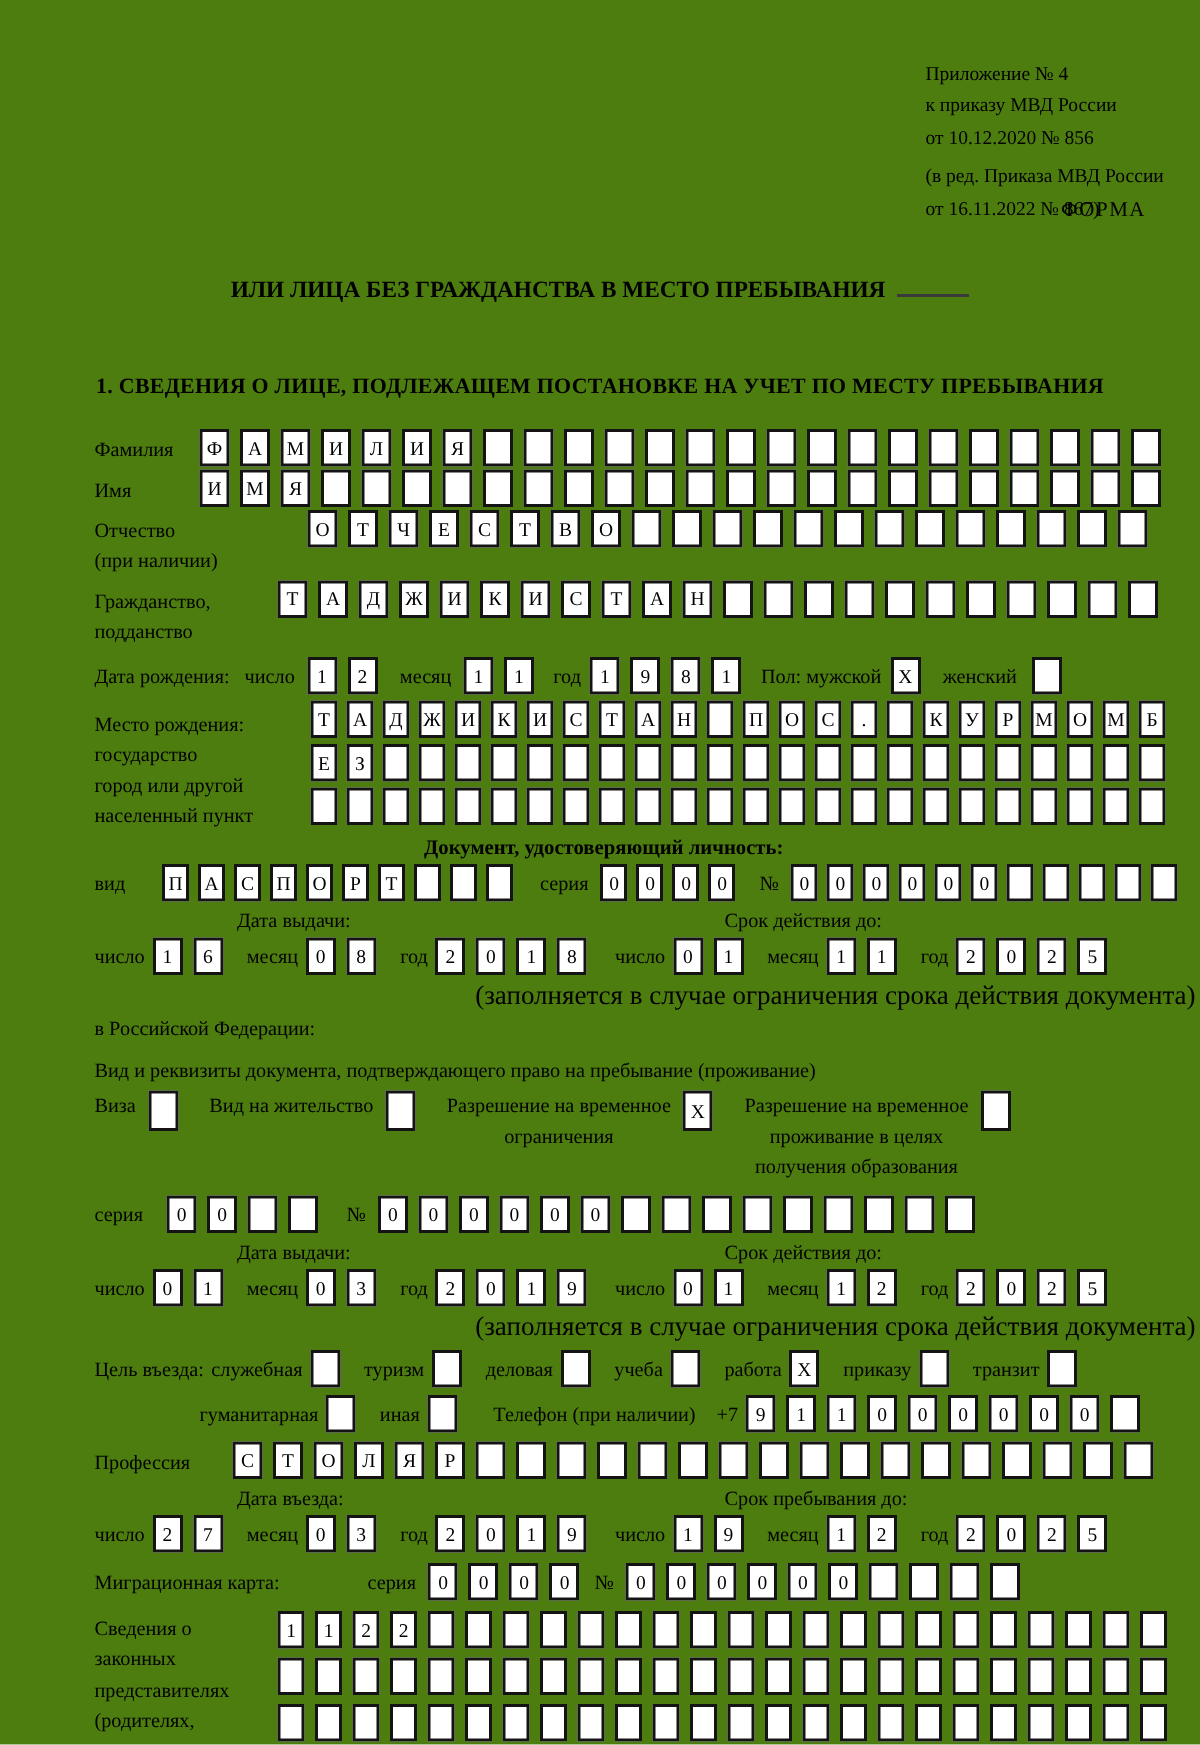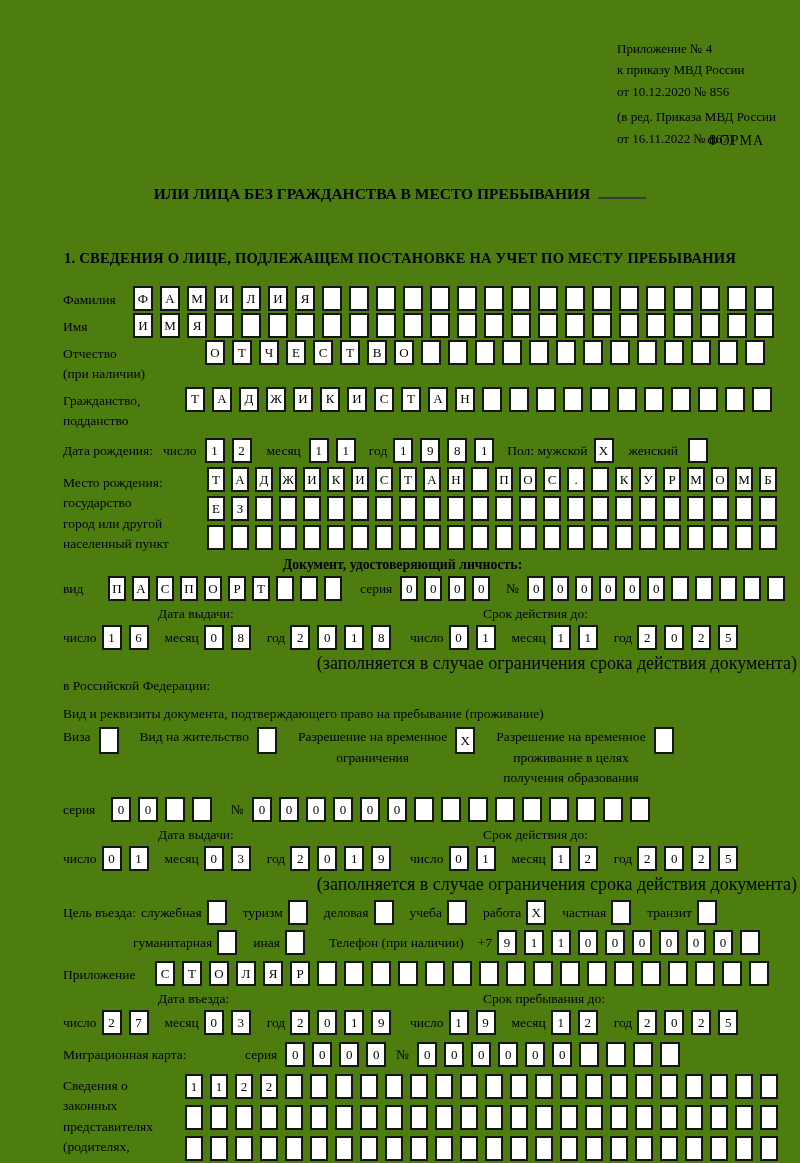--- a/index.html
+++ b/index.html
@@ -524,21 +524,21 @@
           <div class="cell"></div>
         </div>
       <span class="t">учеба</span>
       <div class="cells">
           <div class="cell"></div>
         </div>
       <span class="t">работа</span>
       <div class="cells">
           <div class="cell">X</div>
         </div>
-      <span class="t">частная</span>
+      <span class="t">приказу</span>
       <div class="cells">
           <div class="cell"></div>
         </div>
       <span class="t">транзит</span>
       <div class="cells">
           <div class="cell"></div>
         </div>
     </div>
     <div class="purp" style="margin-left:70px;">
       <span class="t">гуманитарная</span>
@@ -559,21 +559,21 @@
           <div class="cell">0</div>
           <div class="cell">0</div>
           <div class="cell">0</div>
           <div class="cell">0</div>
           <div class="cell">0</div>
           <div class="cell"></div>
         </div>
     </div>
 
     <div class="frow" style="margin-top:6px;">
-      <div class="flbl w92">Приложение</div>
+      <div class="flbl w92">Профессия</div>
       <div class="cells">
           <div class="cell">С</div>
           <div class="cell">Т</div>
           <div class="cell">О</div>
           <div class="cell">Л</div>
           <div class="cell">Я</div>
           <div class="cell">Р</div>
           <div class="cell"></div>
           <div class="cell"></div>
           <div class="cell"></div>

